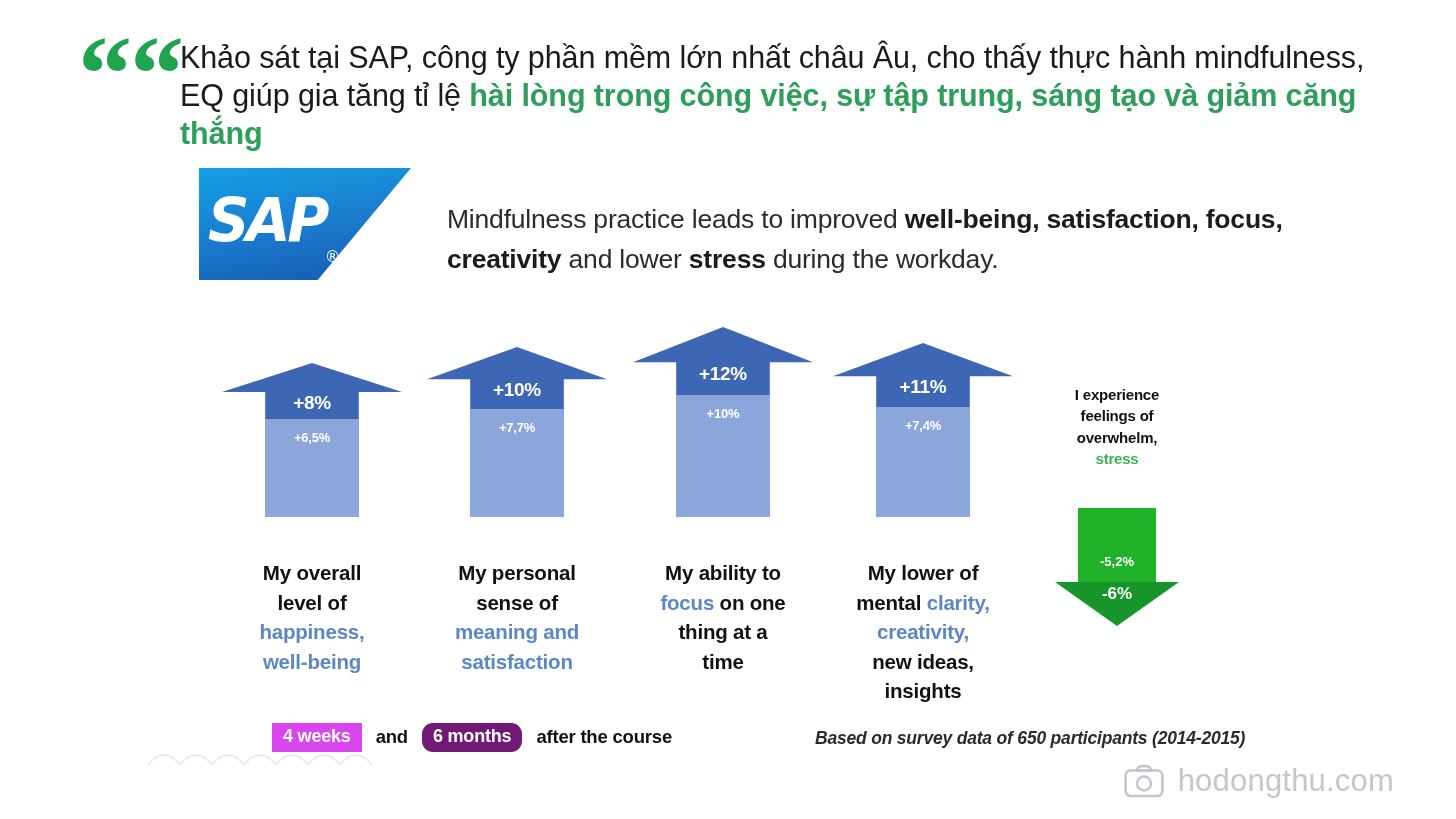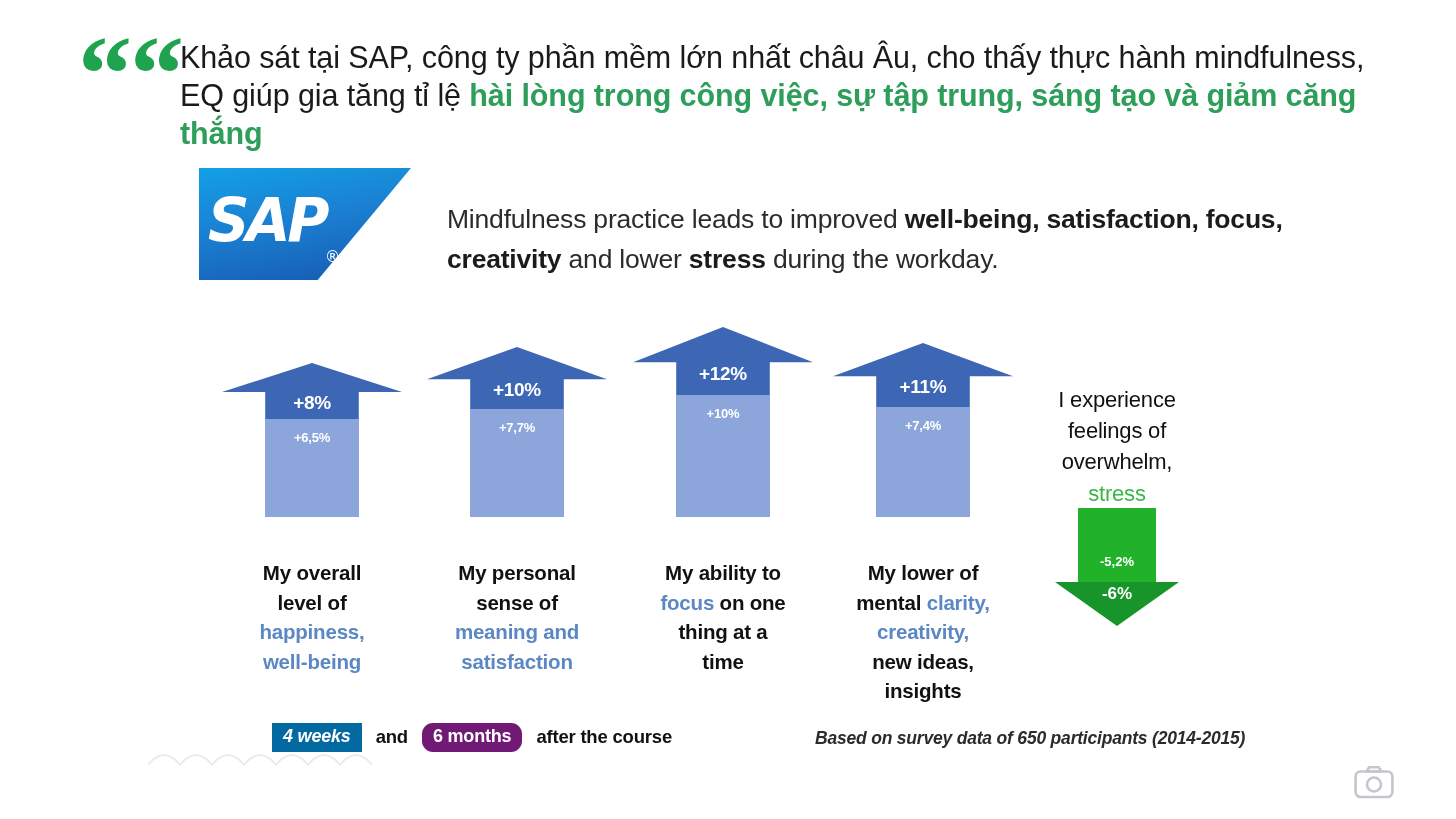--- a/index.html
+++ b/index.html
@@ -167,23 +167,23 @@
   
   #stress-col {
     position: absolute;
     left: 1028px;
     top: 384px;
     width: 178px;
   }
   #stress-caption {
     width: 178px;
     text-align: center;
-    font-size: 22px;
+    font-size: 15px;
     line-height: 1.42;
-    font-weight: 400;
+    font-weight: 700;
     color: #111111;
     letter-spacing: -0.2px;
   }
   #stress-caption .cap-green { color: #3CB54A; }
   #down-arrow {
     position: absolute;
     left: 27px;
     top: 124px;
     width: 124px;
     height: 116px;
@@ -237,21 +237,21 @@
   }
   .legend-chip {
     display: inline-block;
     padding: 4px 11px 5px;
     color: #ffffff;
     font-weight: 700;
     font-size: 18px;
     letter-spacing: -0.2px;
     line-height: 1.1;
   }
-  .legend-chip.light { background: #0369a1; font-style: italic; }
+  .legend-chip.light { background: #d946ef; }
   .legend-chip.dark  { background: #701a75; border-radius: 11px; }
   .legend-text {
     font-size: 18.5px;
     font-weight: 700;
     color: #111111;
     letter-spacing: -0.2px;
   }
   #source-note {
     position: absolute;
     left: 815px;
@@ -394,13 +394,14 @@
 <svg id="wm-scallop" viewBox="0 0 230 22" preserveAspectRatio="none" aria-hidden="true">
   <path d="M0 20 Q 16 0 32 20 Q 48 0 64 20 Q 80 0 96 20 Q 112 0 128 20 Q 144 0 160 20 Q 176 0 192 20 Q 208 0 224 20" fill="none" stroke="#9aa0a6" stroke-width="2"></path>
 </svg>
 
 <div id="watermark">
   <svg width="40" height="34" viewBox="0 0 40 34" aria-hidden="true">
     <rect x="1.6" y="6.5" width="36.8" height="25.5" rx="5" ry="5" fill="none" stroke="#c3c6cc" stroke-width="2.6"></rect>
     <path d="M12.5 6.5 L15.2 2.2 L24.8 2.2 L27.5 6.5 Z" fill="none" stroke="#c3c6cc" stroke-width="2.6" stroke-linejoin="round"></path>
     <circle cx="20" cy="19.5" r="7" fill="none" stroke="#c3c6cc" stroke-width="2.6"></circle>
   </svg>
+  <span class="wm-text">hodongthu.com</span>
 </div>
 
 </body></html>

